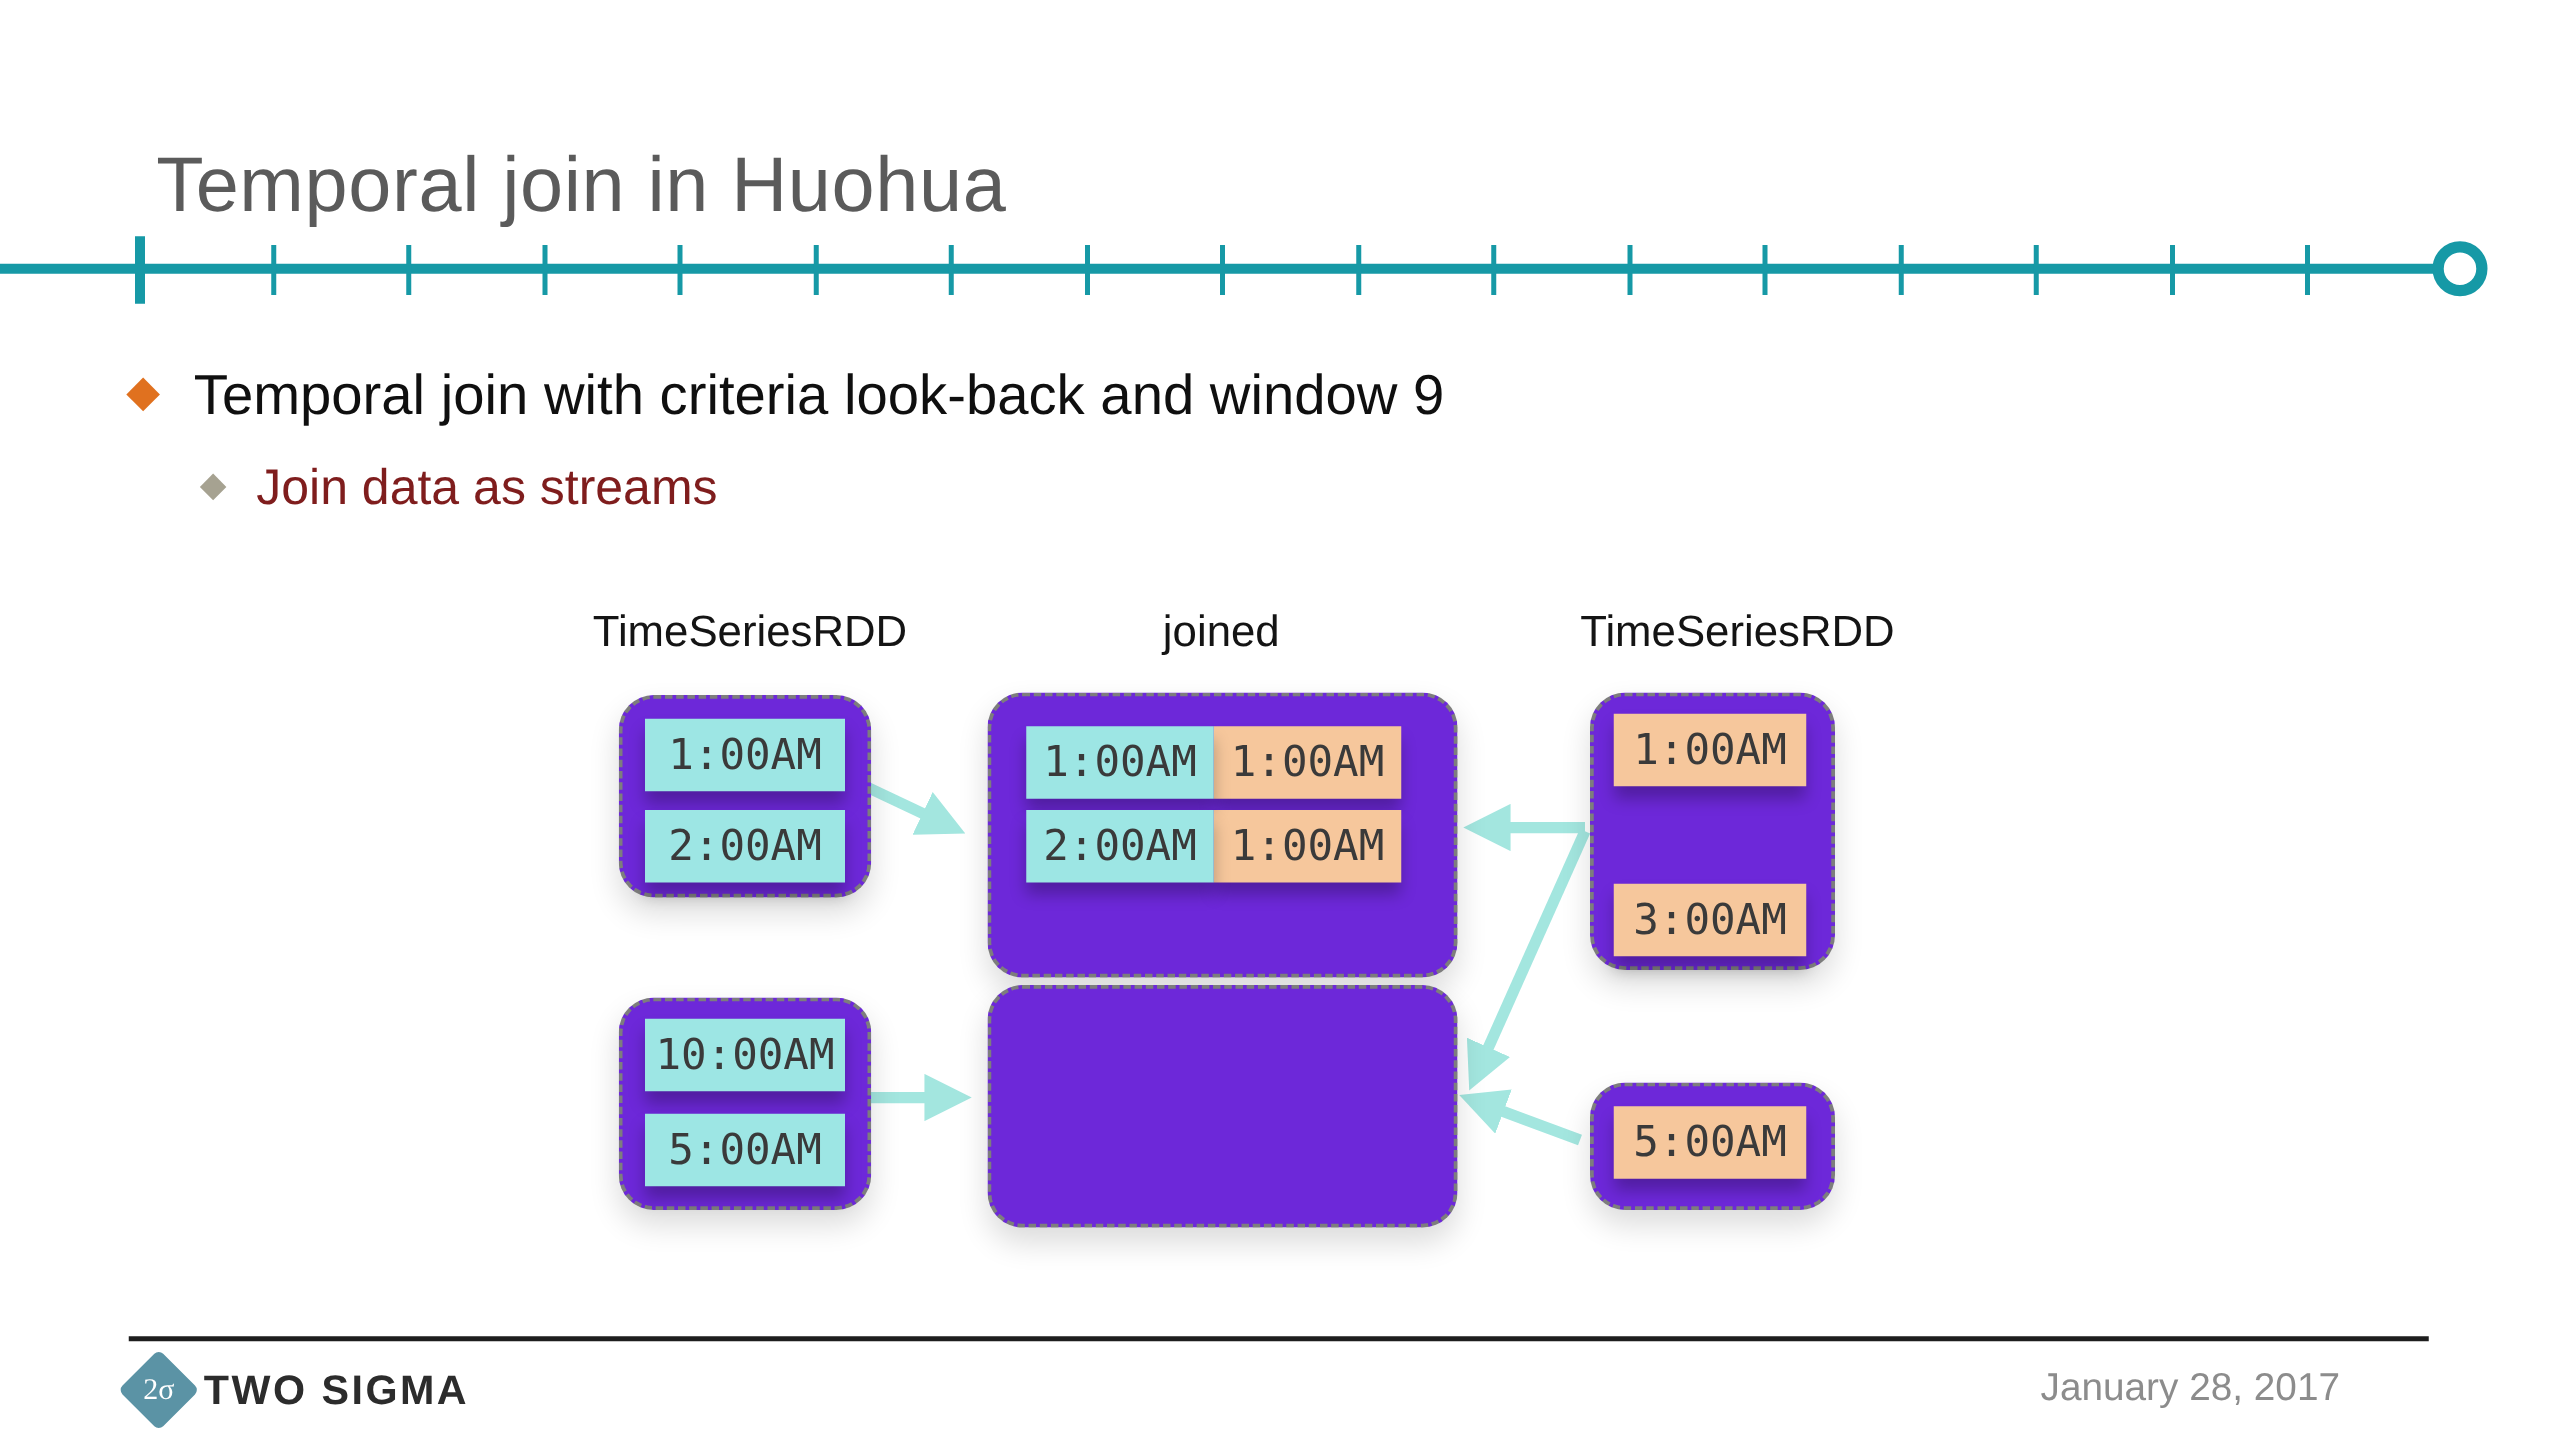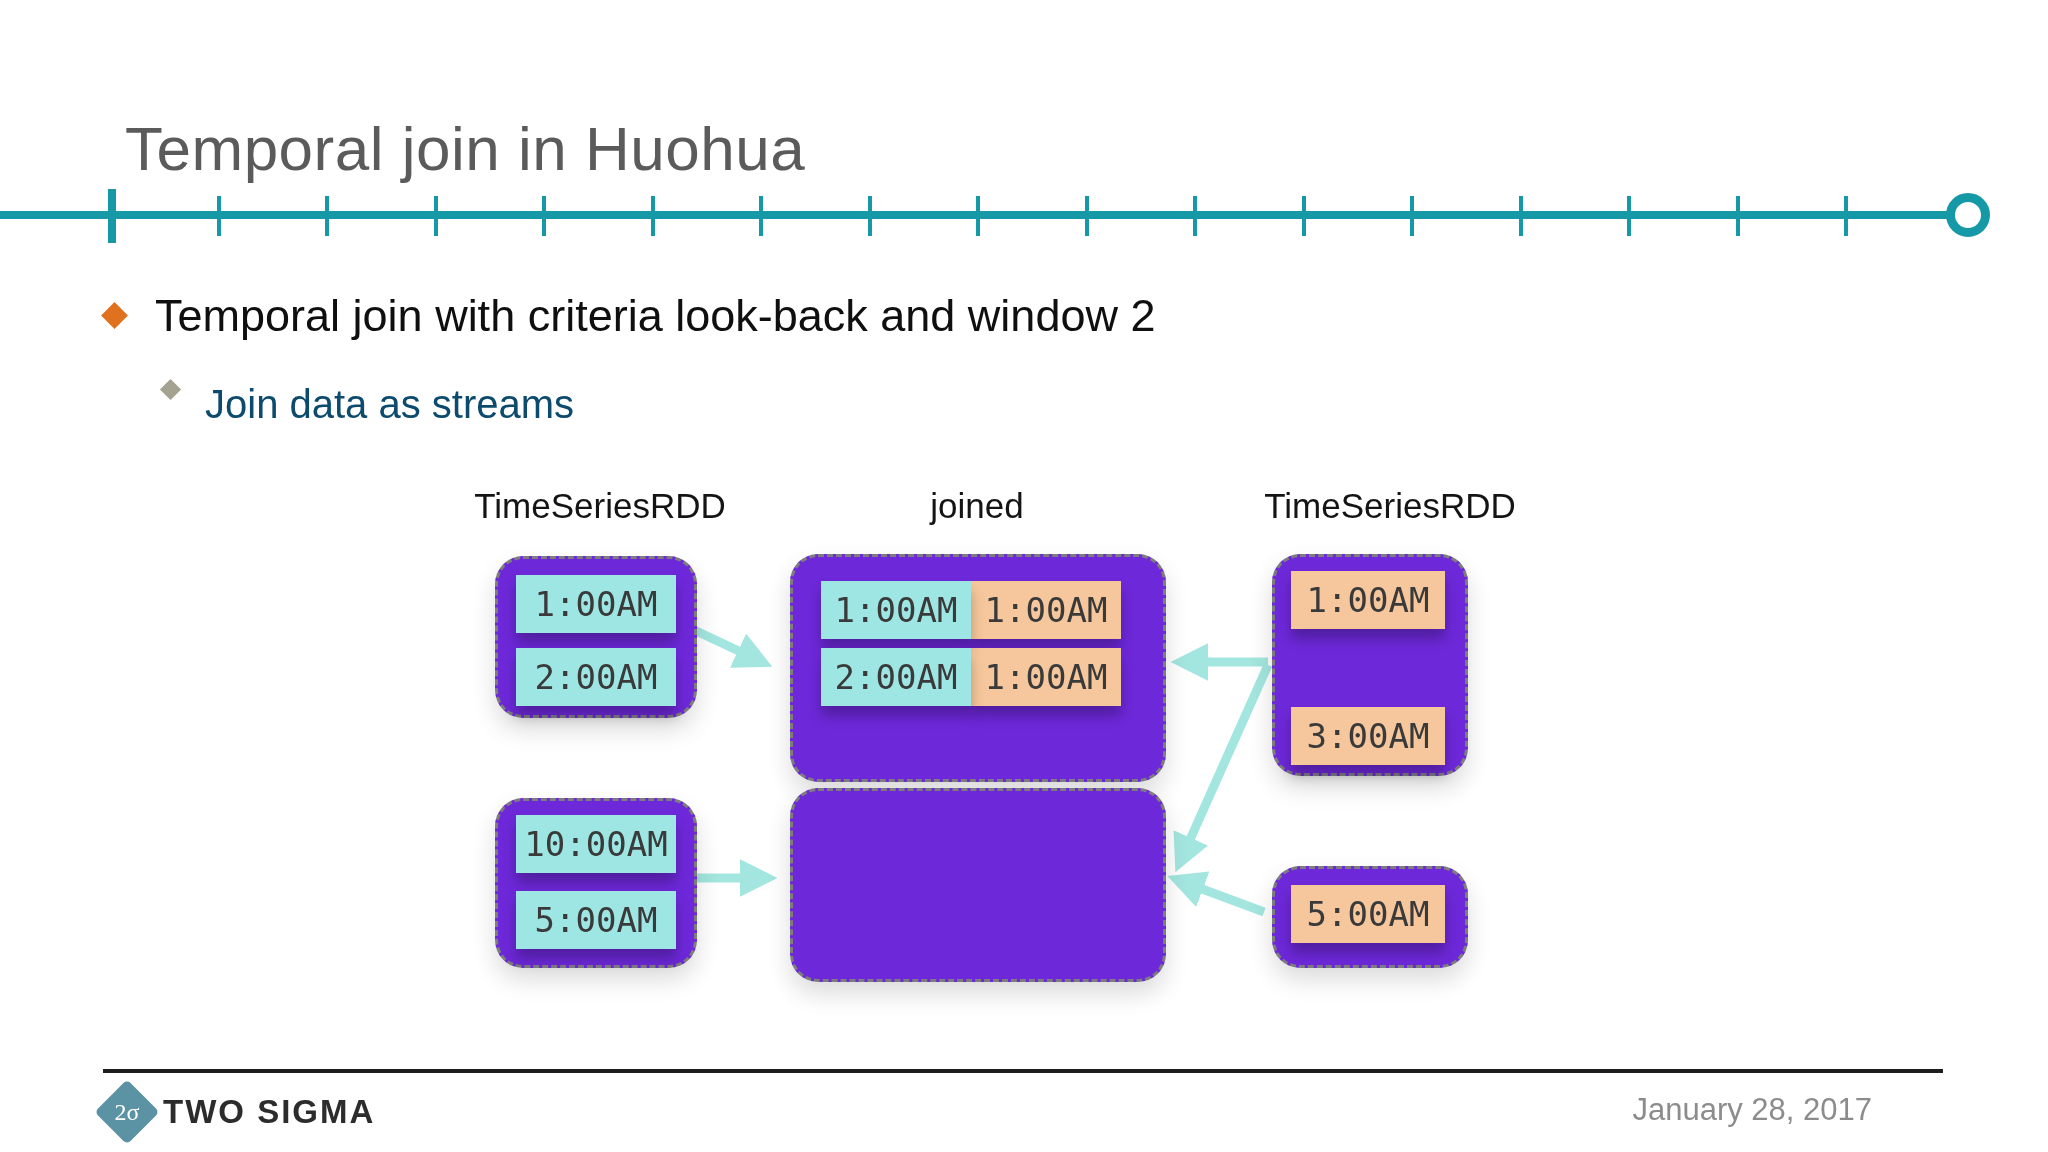--- a/index.html
+++ b/index.html
@@ -18,21 +18,21 @@
   .tick.major{top:189px;height:54px;width:8px;}
   .tl-circle{
     position:absolute;left:1946px;top:193px;width:44px;height:44px;box-sizing:border-box;
     border:9px solid var(--accent-teal,#1699A6);border-radius:50%;background:#fff;
   }
   
   .diamond{position:absolute;transform:rotate(45deg);}
   .diamond.d1{left:105px;top:306px;width:19px;height:19px;background:var(--bullet-orange,#E0711F);}
   .diamond.d2{left:163px;top:382px;width:15px;height:15px;background:var(--bullet-gray,#A6A291);}
   .bullet-text-1{position:absolute;left:155px;top:290px;font-size:45px;color:#0f0f0f;}
-  .bullet-text-2{position:absolute;left:205px;top:368px;font-size:40px;color:#0c4a6e;margin-top:14px;}
+  .bullet-text-2{position:absolute;left:205px;top:368px;font-size:40px;color:#7f1d1d;}
   
   .col-label{position:absolute;top:486px;transform:translateX(-50%);font-size:35px;color:#141414;}
   .group{
     position:absolute;background:#6d28d9;border:3px dashed #7d7d7d;border-radius:28px;
     box-shadow:0 12px 24px rgba(0,0,0,.14);
   }
   .tbox{
     position:absolute;height:58px;display:flex;align-items:center;justify-content:center;
     font-family:"DejaVu Sans Mono",monospace;font-size:34px;color:#3a3a3a;
     box-shadow:0 10px 12px rgba(0,0,0,.26);
@@ -83,21 +83,21 @@
         <div class="tick" style="left: 1410px;"></div>
         <div class="tick" style="left: 1518.5px;"></div>
         <div class="tick" style="left: 1627px;"></div>
         <div class="tick" style="left: 1735.5px;"></div>
         <div class="tick" style="left: 1844px;"></div>
       </div>
     <div class="tl-circle"></div>
   </div>
 
   <span class="diamond d1"></span>
-  <div class="bullet-text-1">Temporal join with criteria look-back and window 2</div>
+  <div class="bullet-text-1">Temporal join with criteria look-back and window 9</div>
   <span class="diamond d2"></span>
   <div class="bullet-text-2">Join data as streams</div>
 
   <div>
 
     <div class="col-label" style="left:600px">TimeSeriesRDD</div>
     <div class="col-label" style="left:977px">joined</div>
     <div class="col-label" style="left:1390px">TimeSeriesRDD</div>
 
     <svg class="arrows" width="2048" height="1152" viewBox="0 0 2048 1152">

